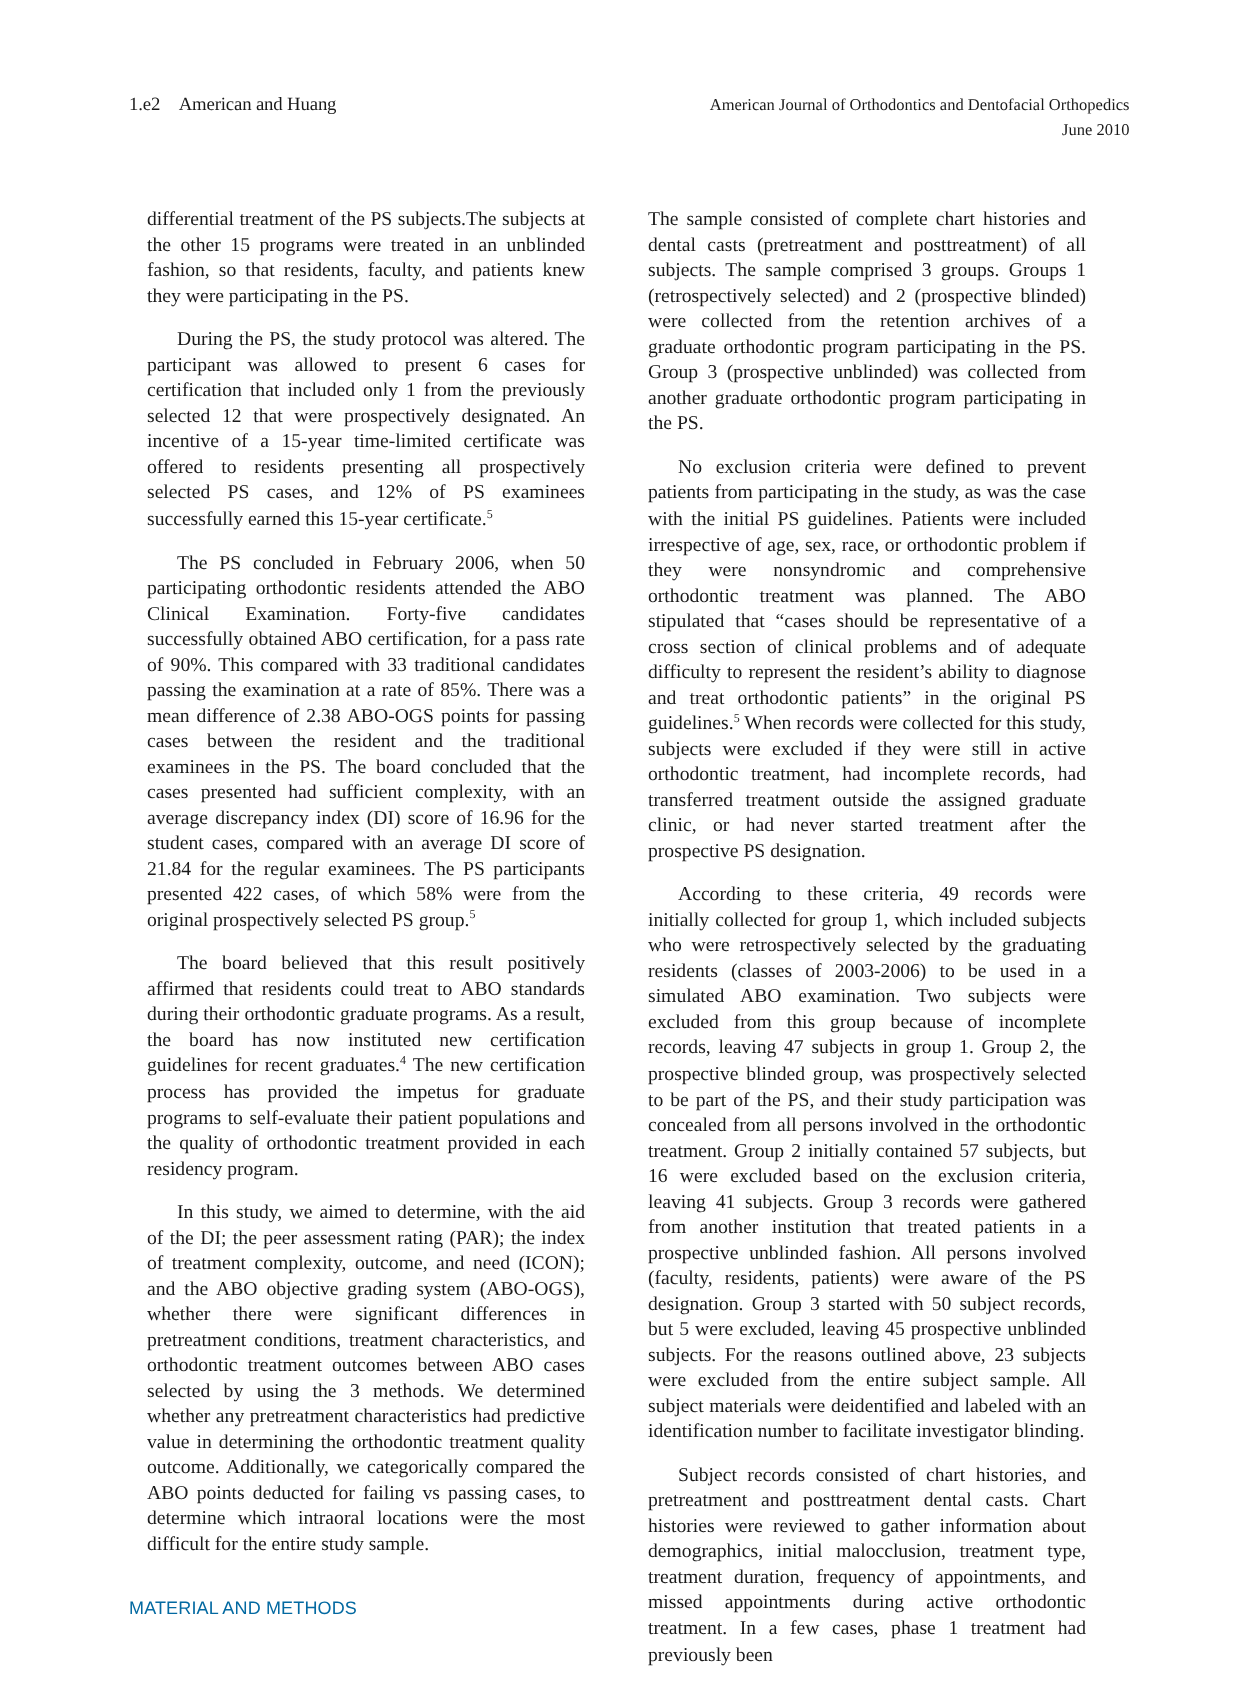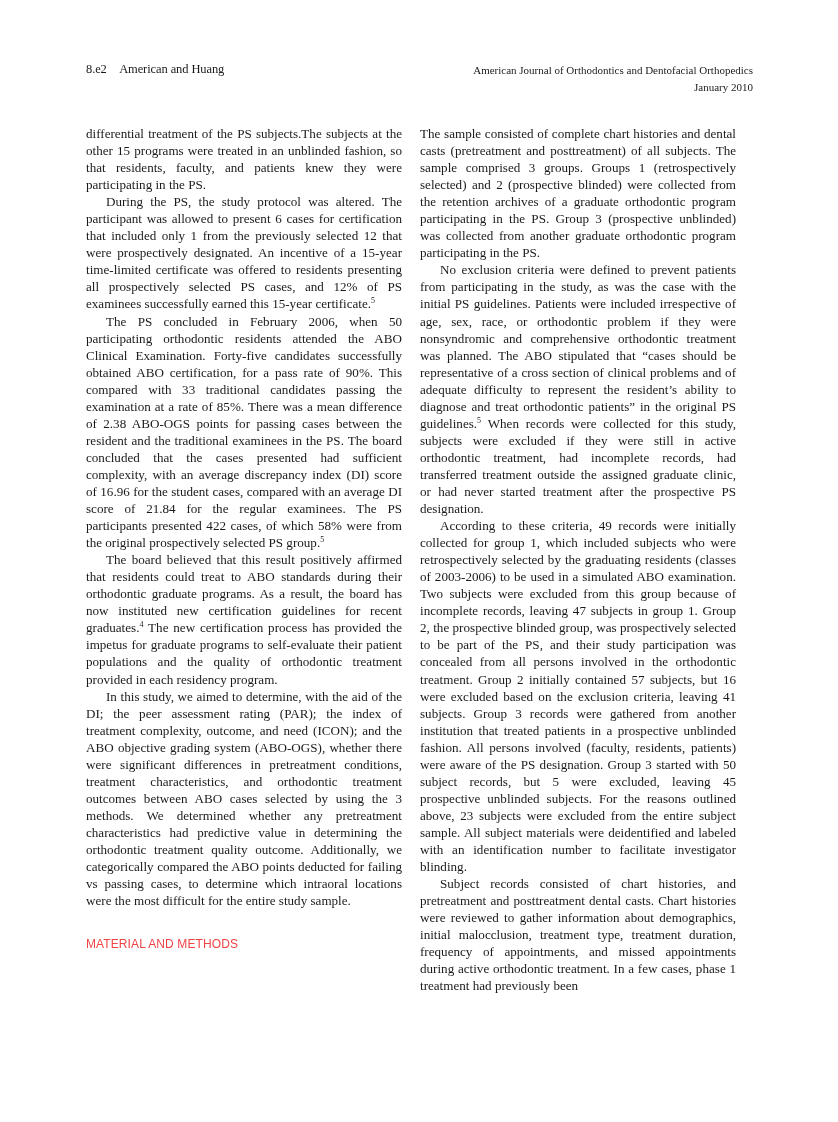--- a/index.html
+++ b/index.html
@@ -18,42 +18,42 @@
     position: absolute; right: 85px; top: 62px;
     font-size: 11px; text-align: right; line-height: 17px;
   }
   .col {
     position: absolute; top: 125px; width: 316px;
     font-size: 13.1px; line-height: 17.05px;
     text-align: justify; hyphens: manual;
   }
   .col.left { left: 86px; }
   .col.right { left: 420px; }
-  .col p { margin: 0; }
+  .col p { margin: 12px; }
   .col p.indent { text-indent: 20px; }
   .col sup { font-size: 8px; line-height: 0; vertical-align: 5px; }
   .section-heading {
     font-family: "Liberation Sans", "DejaVu Sans", sans-serif;
     font-size: 12px; letter-spacing: 0.1px; text-align: left;
-    margin: 27px 0 6px 0 !important; color: #ef4444;
+    margin: 27px 0 6px 0 !important; color: #0369a1;
   }
 </style>
 </head>
 <body>
 
 <div class="page">
 
   <div class="running-head-left">
-    <span class="pg">8.e2</span>
+    <span class="pg">1.e2</span>
     <span>American and Huang</span>
   </div>
 
   <div class="running-head-right">
     <div>American Journal of Orthodontics and Dentofacial Orthopedics</div>
-    <div>January 2010</div>
+    <div>June 2010</div>
   </div>
 
   <div class="col left">
     <p><span>differential treatment of the PS subjects.The subjects at the other 15 programs were treated in an unblinded fashion, so that residents, faculty, and patients knew they were participating in the PS.</span></p>
     <p class="indent"><span>During the PS, the study protocol was altered. The participant was allowed to present 6 cases for certification that included only 1 from the previously selected 12 that were prospectively designated. An incentive of a 15-year time-limited certificate was offered to residents presenting all prospectively selected PS cases, and 12% of PS examinees successfully earned this 15-year certificate.</span><sup>5</sup></p>
     <p class="indent"><span>The PS concluded in February 2006, when 50 participating orthodontic residents attended the ABO Clinical Examination. Forty-five candidates successfully obtained ABO certification, for a pass rate of 90%. This compared with 33 traditional candidates passing the examination at a rate of 85%. There was a mean difference of 2.38 ABO-OGS points for passing cases between the resident and the traditional examinees in the PS. The board concluded that the cases presented had sufficient complexity, with an average discrepancy index (DI) score of 16.96 for the student cases, compared with an average DI score of 21.84 for the regular examinees. The PS participants presented 422 cases, of which 58% were from the original prospectively selected PS group.</span><sup>5</sup></p>
     <p class="indent"><span>The board believed that this result positively affirmed that residents could treat to ABO standards during their orthodontic graduate programs. As a result, the board has now instituted new certification guidelines for recent graduates.</span><sup>4</sup><span> The new certification process has provided the impetus for graduate programs to self-evaluate their patient populations and the quality of orthodontic treatment provided in each residency program.</span></p>
     <p class="indent"><span>In this study, we aimed to determine, with the aid of the DI; the peer assessment rating (PAR); the index of treatment complexity, outcome, and need (ICON); and the ABO objective grading system (ABO-OGS), whether there were significant differences in pretreatment conditions, treatment characteristics, and orthodontic treatment outcomes between ABO cases selected by using the 3 methods. We determined whether any pretreatment characteristics had predictive value in determining the orthodontic treatment quality outcome. Additionally, we categorically compared the ABO points deducted for failing vs passing cases, to determine which intraoral locations were the most difficult for the entire study sample.</span></p>
     <p class="section-heading">MATERIAL AND METHODS</p>
   </div>

